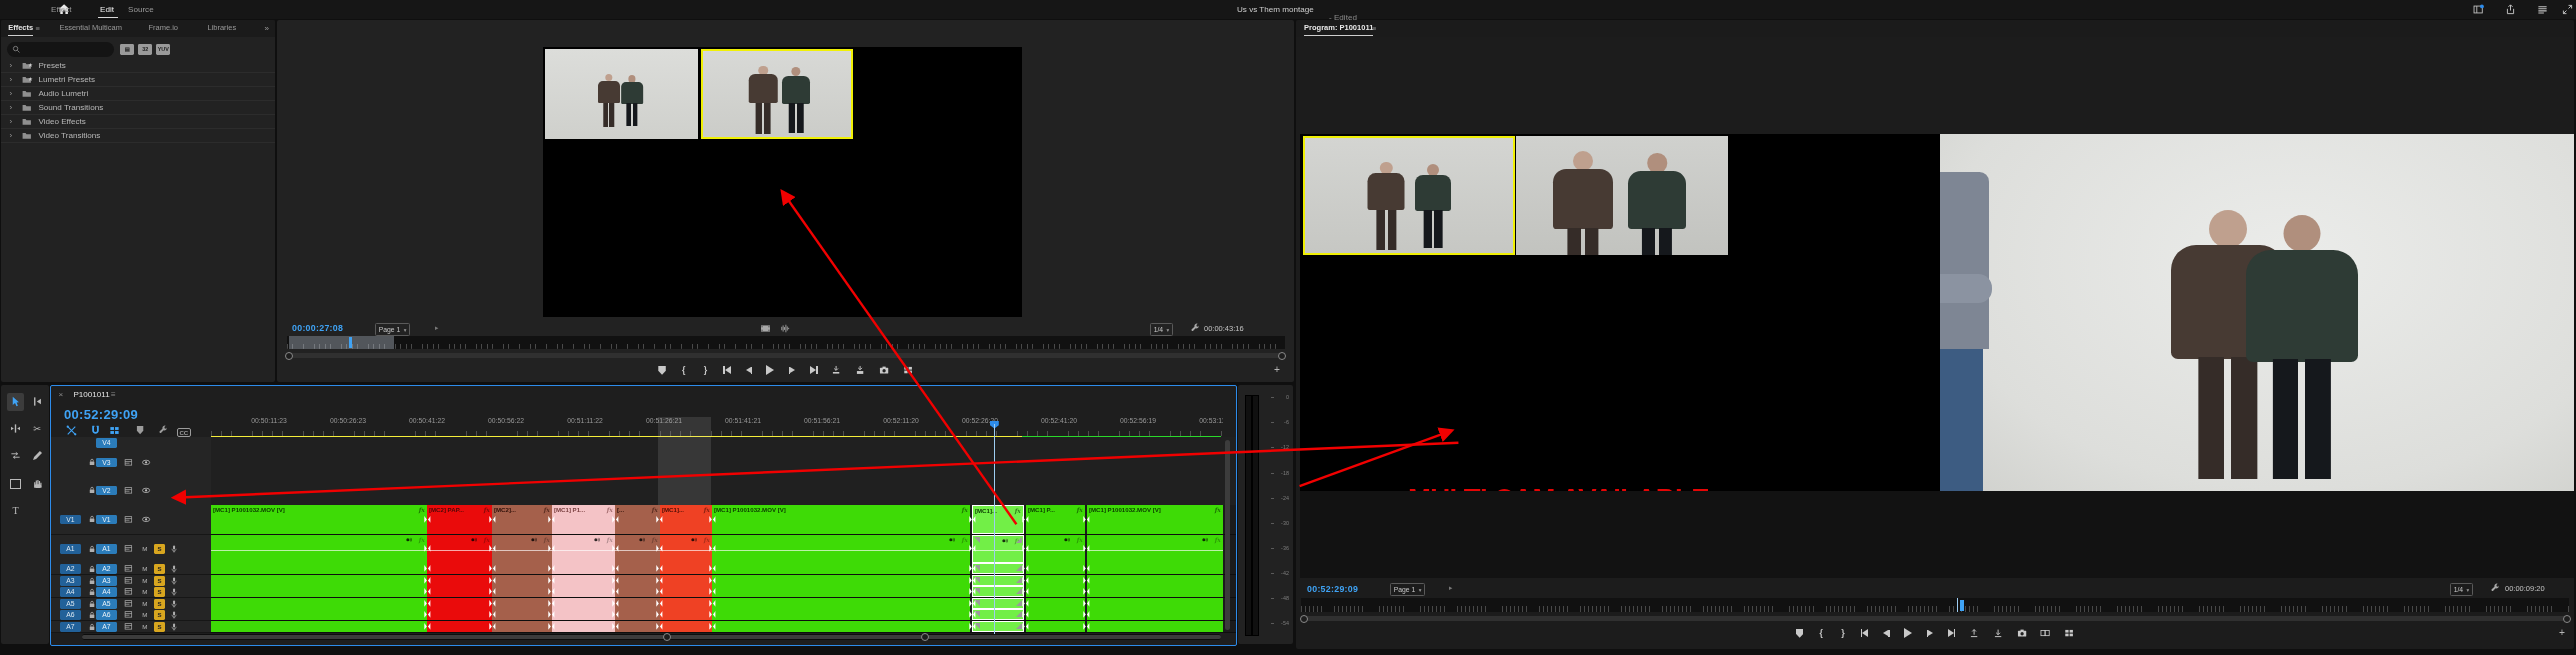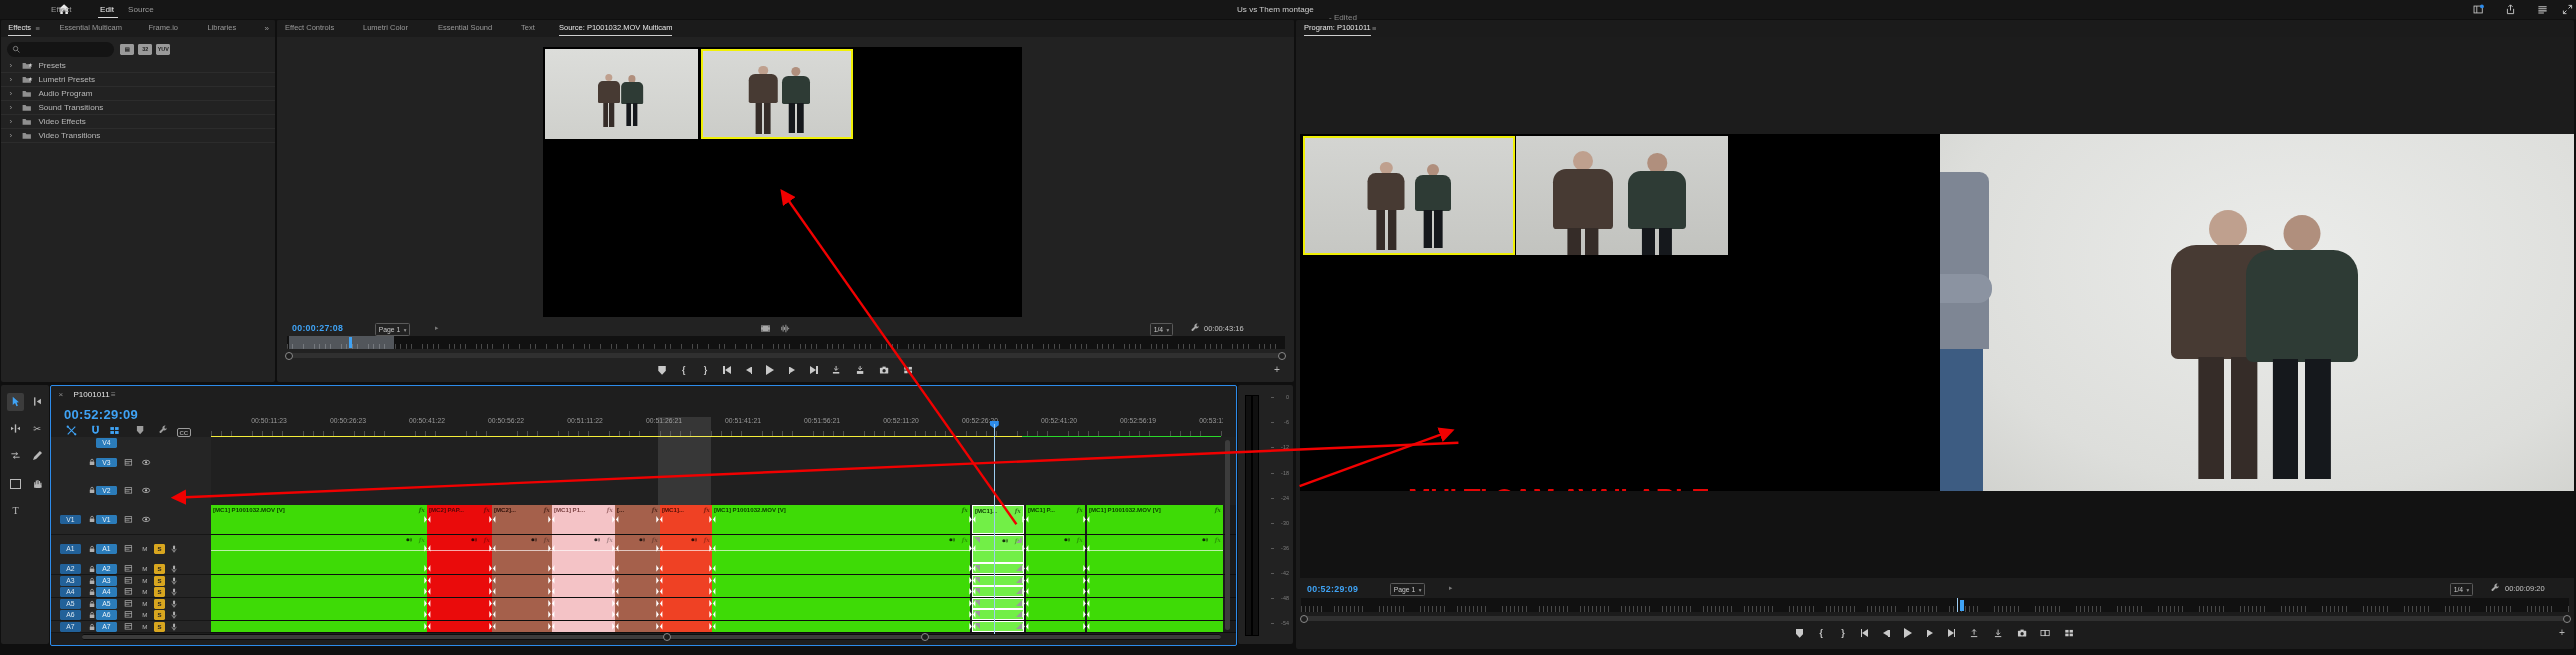--- a/index.html
+++ b/index.html
@@ -2,21 +2,21 @@
 <html style="font-size:11px"><head>
 <meta charset="utf-8">
 <style>
   html,body{margin:0;padding:0;background:#0f0f0f;}
   #stage{position:relative;width:2576px;height:656px;background:#0f0f0f;overflow:hidden;
          font-family:"Liberation Sans",sans-serif;color:#c8c8c8;-webkit-font-smoothing:antialiased;}
   .abs{position:absolute;}
   .panel{position:absolute;background:#222222;border-radius:2px;overflow:hidden;}
   .tabstrip{position:absolute;left:0;top:0;right:0;height:16.3px;background:#1b1b1b;}
   .ptab{position:absolute;top:0;height:15px;font-size:7.5px;color:#999;white-space:nowrap;line-height:15px;}
-  .ptab.active{color:#e8e8e8;border-bottom:1.4px solid #cfcfcf;}
+  .ptab.active{color:#e8e8e8;border-bottom:1.4px solid #cfcfcf;font-weight:bold;}
   svg.ic{display:block;}
   
   #appbar{position:absolute;left:0;top:0;width:2576px;height:19px;background:#161616;}
   .menuitem{position:absolute;top:0;height:19px;line-height:19px;font-size:8.1px;color:#9b9b9b;}
   .menuitem.active{color:#efefef;}
   .menu-underline{position:absolute;height:1.4px;background:#d8d8d8;top:17px;}
   
   .treerow{position:relative;height:13px;border-bottom:0.7px solid #2c2c2c;font-size:8.1px;color:#b8b8b8;line-height:13px;}
   .searchbox{position:absolute;background:#141414;border-radius:7.5px;height:15px;}
   .badge{position:absolute;top:0;width:13.6px;height:11px;background:#9a9a9a;border-radius:1.4px;color:#1d1d1d;
@@ -276,21 +276,21 @@
           <span class="abs" style="left: 26.5px; top: -0.7px; color: rgb(207, 207, 207); font-size: 5.4px;">★</span>
           <span class="abs" style="left: 37px;">Lumetri Presets</span>
         </div>
         <div class="treerow">
           <span class="abs" style="left: 8.1px; color: rgb(153, 153, 153); font-size: 8.1px;">›</span>
           <span class="abs" style="left: 20.4px; top: 2px; width: 9.5px; height: 9.5px; color: rgb(143, 143, 143);">
             <svg width="9.5" height="9.5" fill="currentColor" class="ic" viewBox="0 0 14 14">
               <use href="#sym-folder"></use>
             </svg>
           </span>
-          <span class="abs" style="left: 37px;">Audio Program</span>
+          <span class="abs" style="left: 37px;">Audio Lumetri</span>
         </div>
         <div class="treerow">
           <span class="abs" style="left: 8.1px; color: rgb(153, 153, 153); font-size: 8.1px;">›</span>
           <span class="abs" style="left: 20.4px; top: 2px; width: 9.5px; height: 9.5px; color: rgb(143, 143, 143);">
             <svg width="9.5" height="9.5" fill="currentColor" class="ic" viewBox="0 0 14 14">
               <use href="#sym-folder"></use>
             </svg>
           </span>
           <span class="abs" style="left: 37px;">Sound Transitions</span>
         </div>
@@ -309,27 +309,20 @@
             <svg width="9.5" height="9.5" fill="currentColor" class="ic" viewBox="0 0 14 14">
               <use href="#sym-folder"></use>
             </svg>
           </span>
           <span class="abs" style="left: 37px;">Video Transitions</span>
         </div>
       </div>
   </section>
 
   <section class="panel" id="src-panel" style="left:277px;top:20.4px;width:1017px;height:362px">
-    <div class="tabstrip" id="src-tabs">
-        <span class="ptab" style="left: 8.1px;">Effect Controls</span>
-        <span class="ptab" style="left: 86px;">Lumetri Color</span>
-        <span class="ptab" style="left: 161px;">Essential Sound</span>
-        <span class="ptab" style="left: 244px;">Text</span>
-        <span class="ptab active" style="left: 282px;">Source: P1001032.MOV Multicam</span>
-      </div>
     <div class="blackvid" style="left:266px;top:27px;width:479px;height:270px">
       <div class="cam" id="src-cam1" style="left: 2px; top: 2px; width: 153px; height: 90px; background: linear-gradient(rgb(220, 221, 218), rgb(207, 208, 204));">
           <div class="person" style="left: 53px; top: 24.4px; width: 22px; height: 53px;">
             <div class="p-head" style="width: 7.4px; height: 7.4px; background: rgb(191, 160, 142);"></div>
             <div class="p-torso" style="top: 6.9px; width: 100%; height: 22px; background: rgb(71, 58, 51);"></div>
             <div class="p-legs" style="top: 29px; width: 52%; height: 24px; background: linear-gradient(90deg, rgb(53, 44, 40) 0px, rgb(53, 44, 40) 44%, transparent 44%, transparent 56%, rgb(53, 44, 40) 56%, rgb(53, 44, 40) 100%);"></div>
           </div>
           <div class="person" style="left: 76px; top: 26px; width: 21.7px; height: 52px;">
             <div class="p-head" style="width: 7.2px; height: 7.2px; background: rgb(176, 143, 125);"></div>
             <div class="p-torso" style="top: 6.7px; width: 100%; height: 21.7px; background: rgb(46, 59, 53);"></div>

